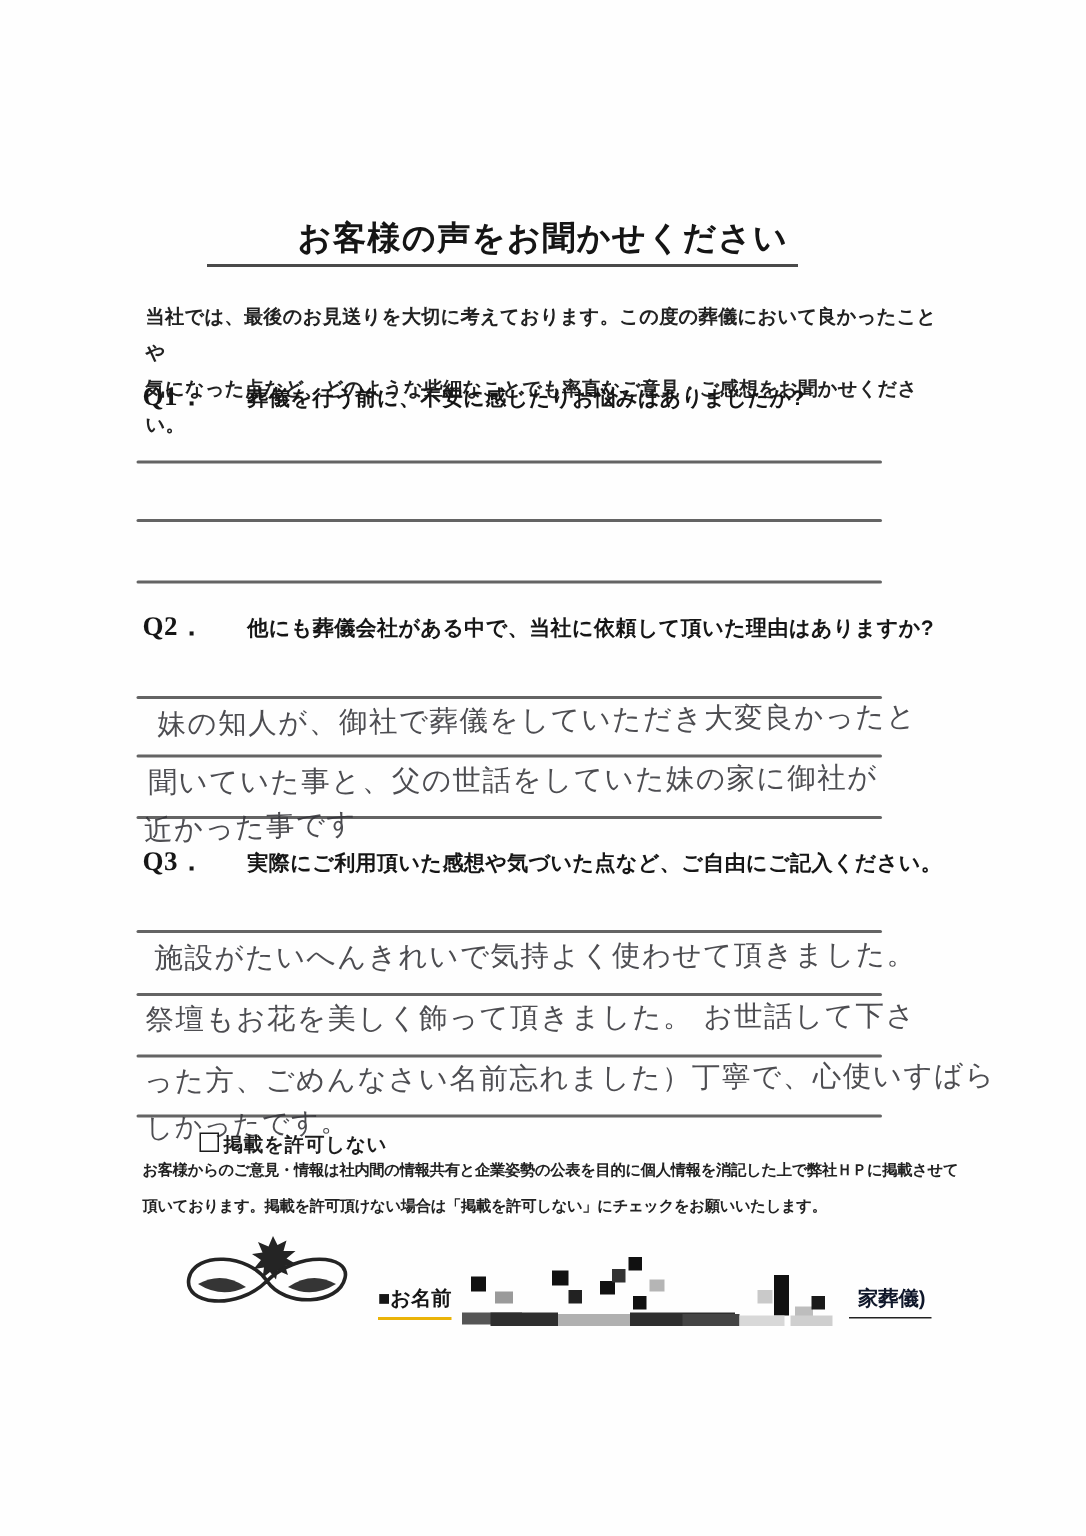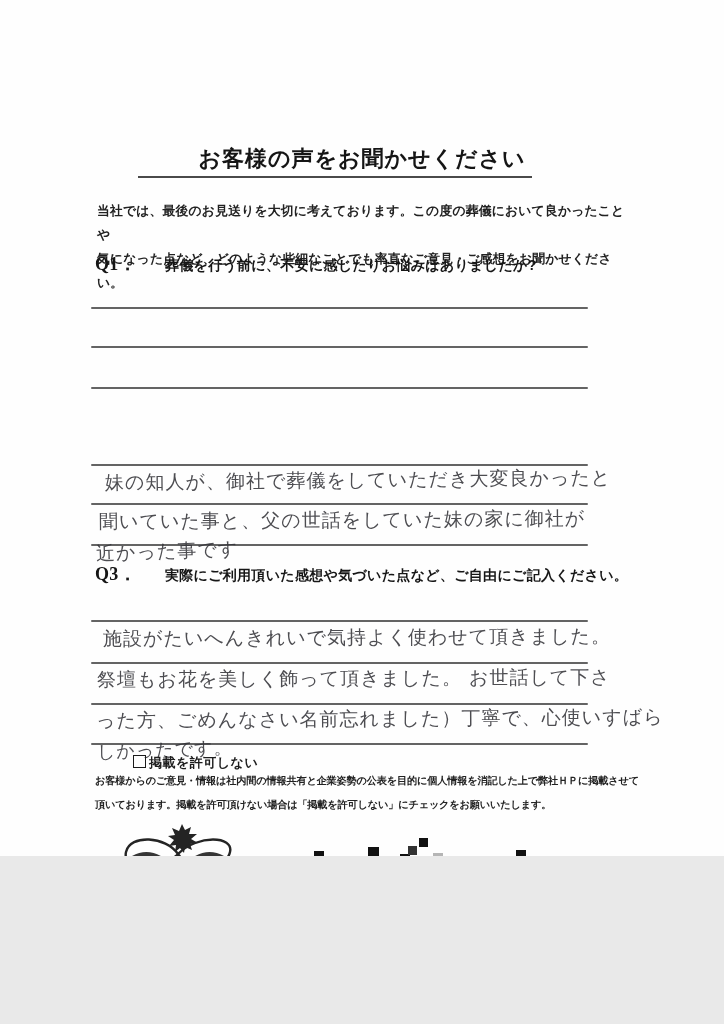--- a/index.html
+++ b/index.html
@@ -1,18 +1,18 @@
 <!DOCTYPE html>
 <html><head>
 <meta charset="utf-8">
 <style>
   html,body{margin:0;padding:0;background:#e9e9e9;}
   .page{
     position:relative;
-    width:724px;height:856px;
+    width:724px;height:1024px;
     margin:0 auto;
     background:#fefefe;
     overflow:hidden;
     font-family:"Liberation Sans","DejaVu Sans",sans-serif;
     color:#1b1b1b;
   }
   
   .title{
     position:absolute;top:144px;left:0;width:724px;
     text-align:center;
@@ -102,20 +102,23 @@
     <div>気になった点など、どのような些細なことでも率直なご意見・ご感想をお聞かせください。</div>
   </div>
 
   <div class="qhead" style="top:252px">
     <span class="qlabel">Q1．</span><span>葬儀を行う前に、不安に感じたりお悩みはありましたか?</span>
   </div>
   <div class="rule" style="top:307px"></div>
   <div class="rule" style="top:346px"></div>
   <div class="rule" style="top:387px"></div>
 
+  <div class="qhead" style="top:405px">
+    <span class="qlabel">Q2．</span><span>他にも葬儀会社がある中で、当社に依頼して頂いた理由はありますか?</span>
+  </div>
   <div class="rule" style="top:464px"></div>
   <div class="rule" style="top:503px"></div>
   <div class="rule" style="top:544px"></div>
   <div class="hand" style="left:105px;top:470px;transform:rotate(-0.6deg)">妹の知人が、御社で葬儀をしていただき大変良かったと</div>
   <div class="hand" style="left:99px;top:509px;transform:rotate(-0.4deg)">聞いていた事と、父の世話をしていた妹の家に御社が</div>
   <div class="hand" style="left:96px;top:541px;transform:rotate(-2deg)">近かった事です</div>
 
   <div class="qhead" style="top:562px">
     <span class="qlabel">Q3．</span><span>実際にご利用頂いた感想や気づいた点など、ご自由にご記入ください。</span>
   </div>

